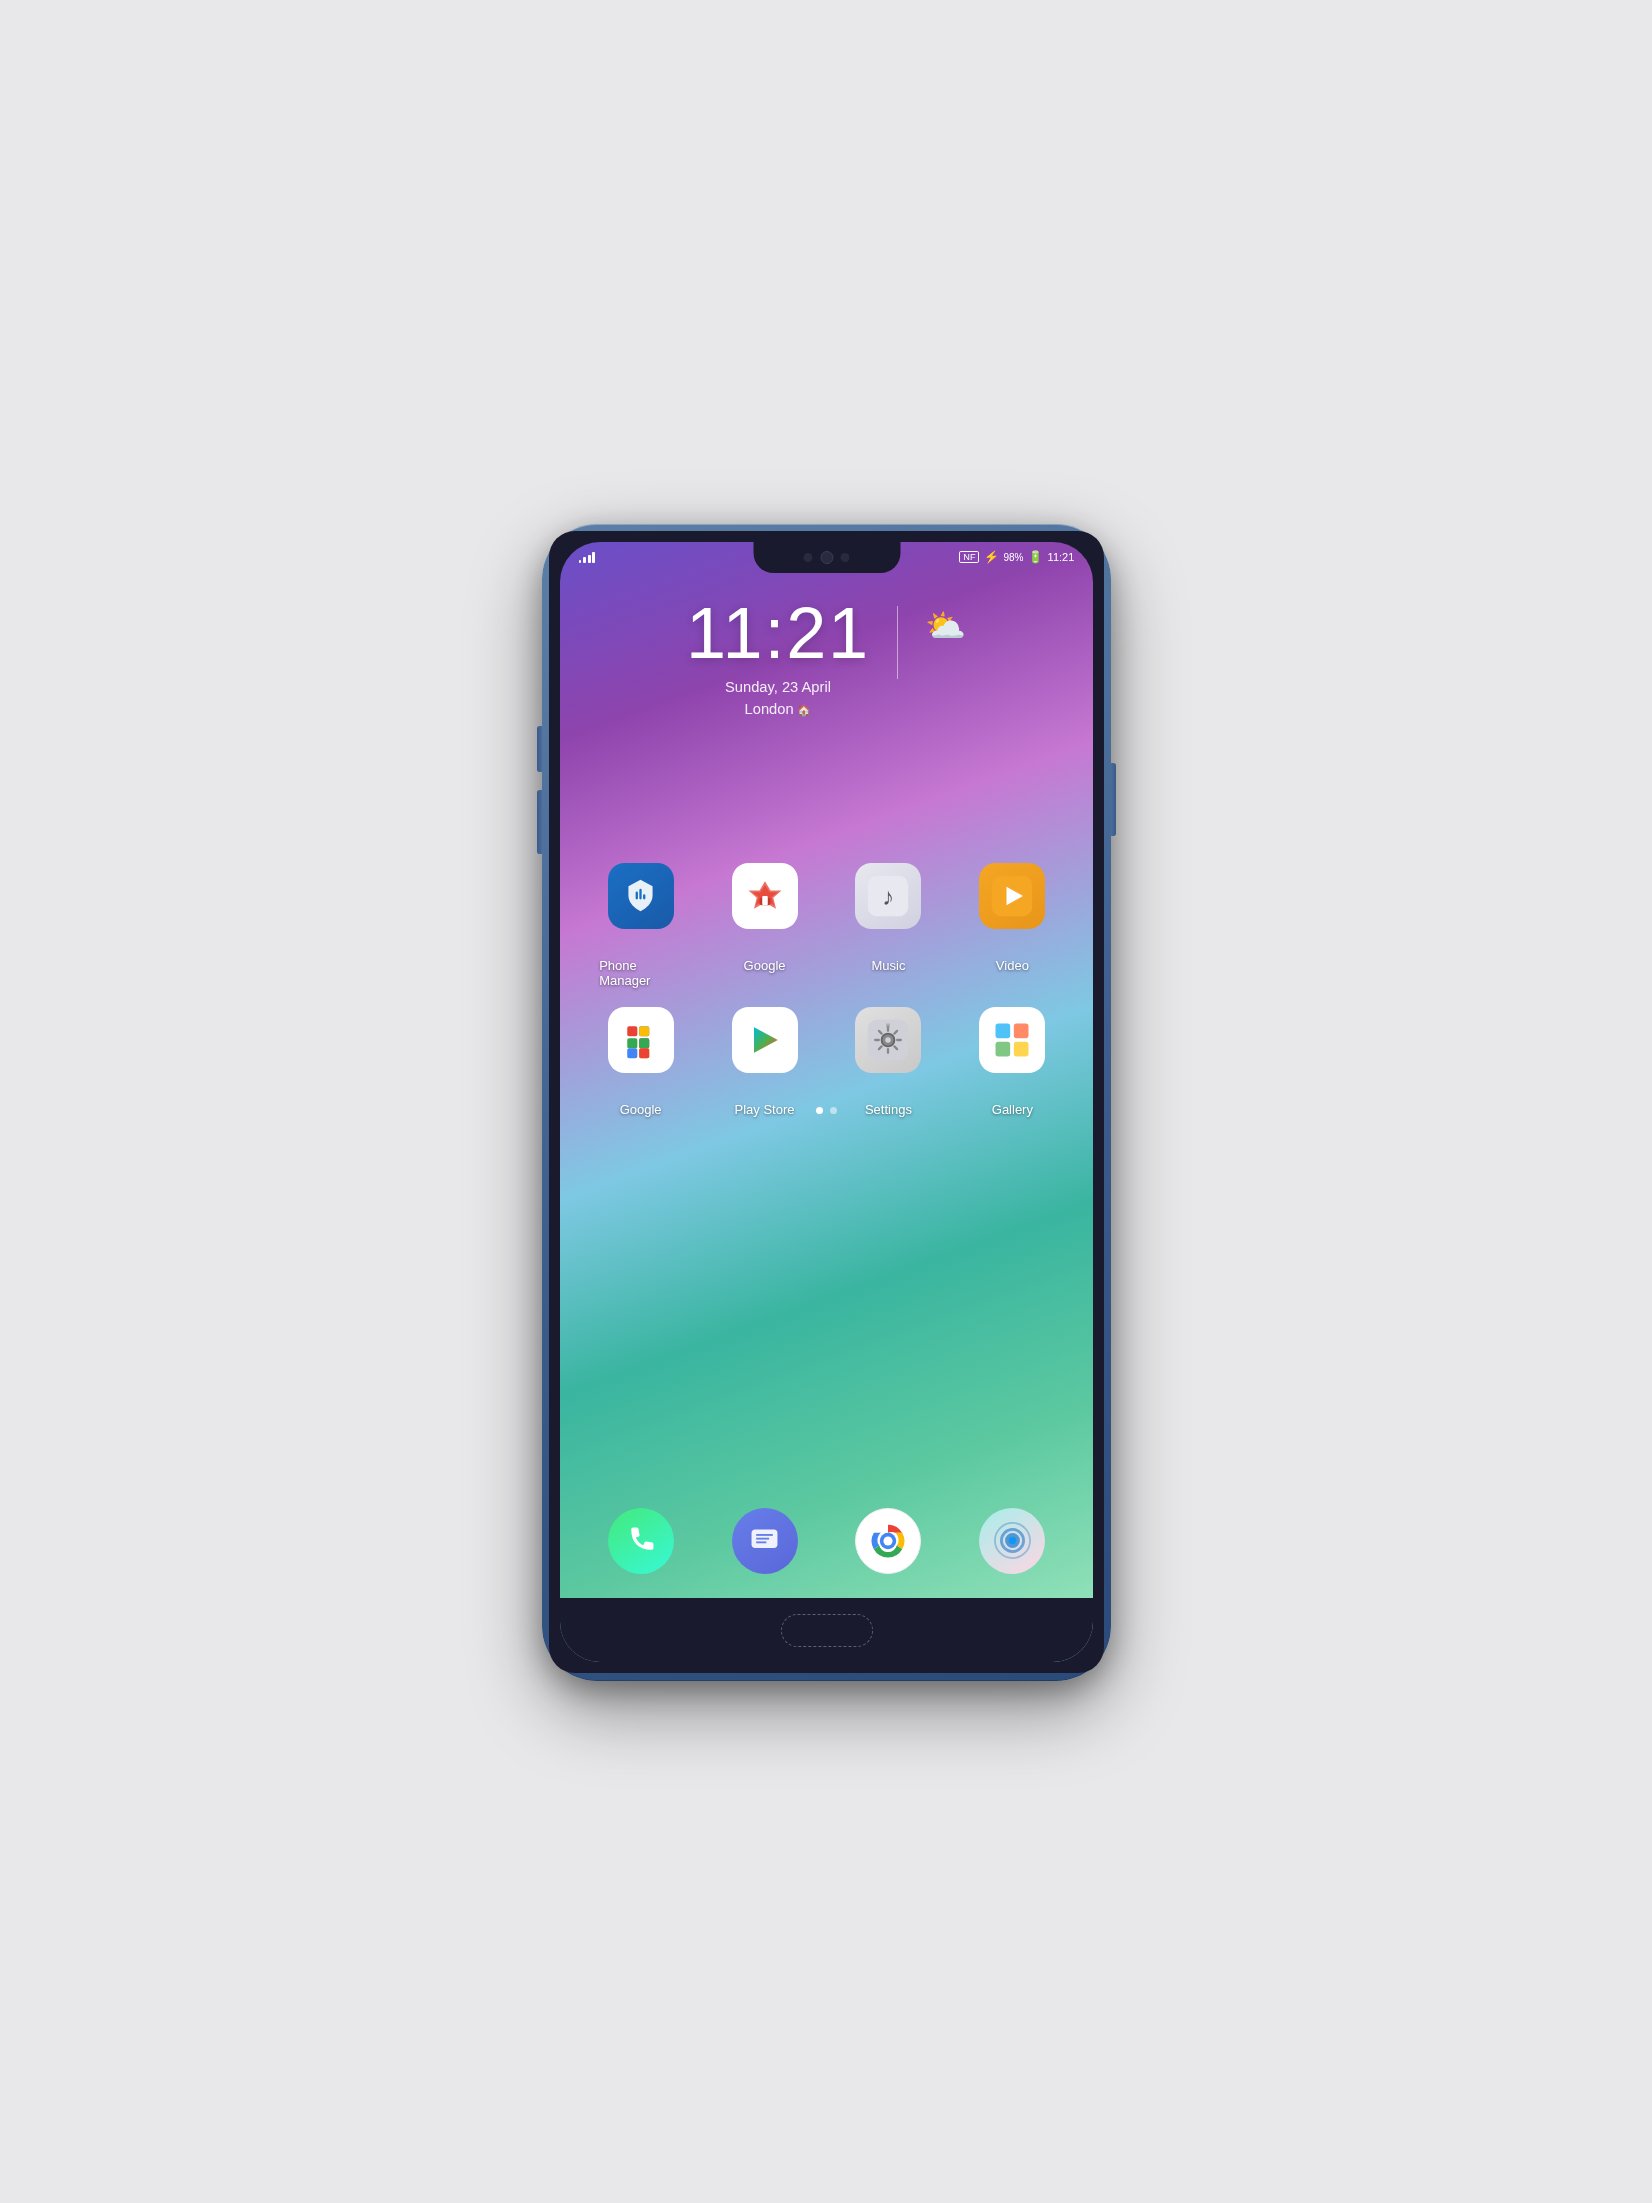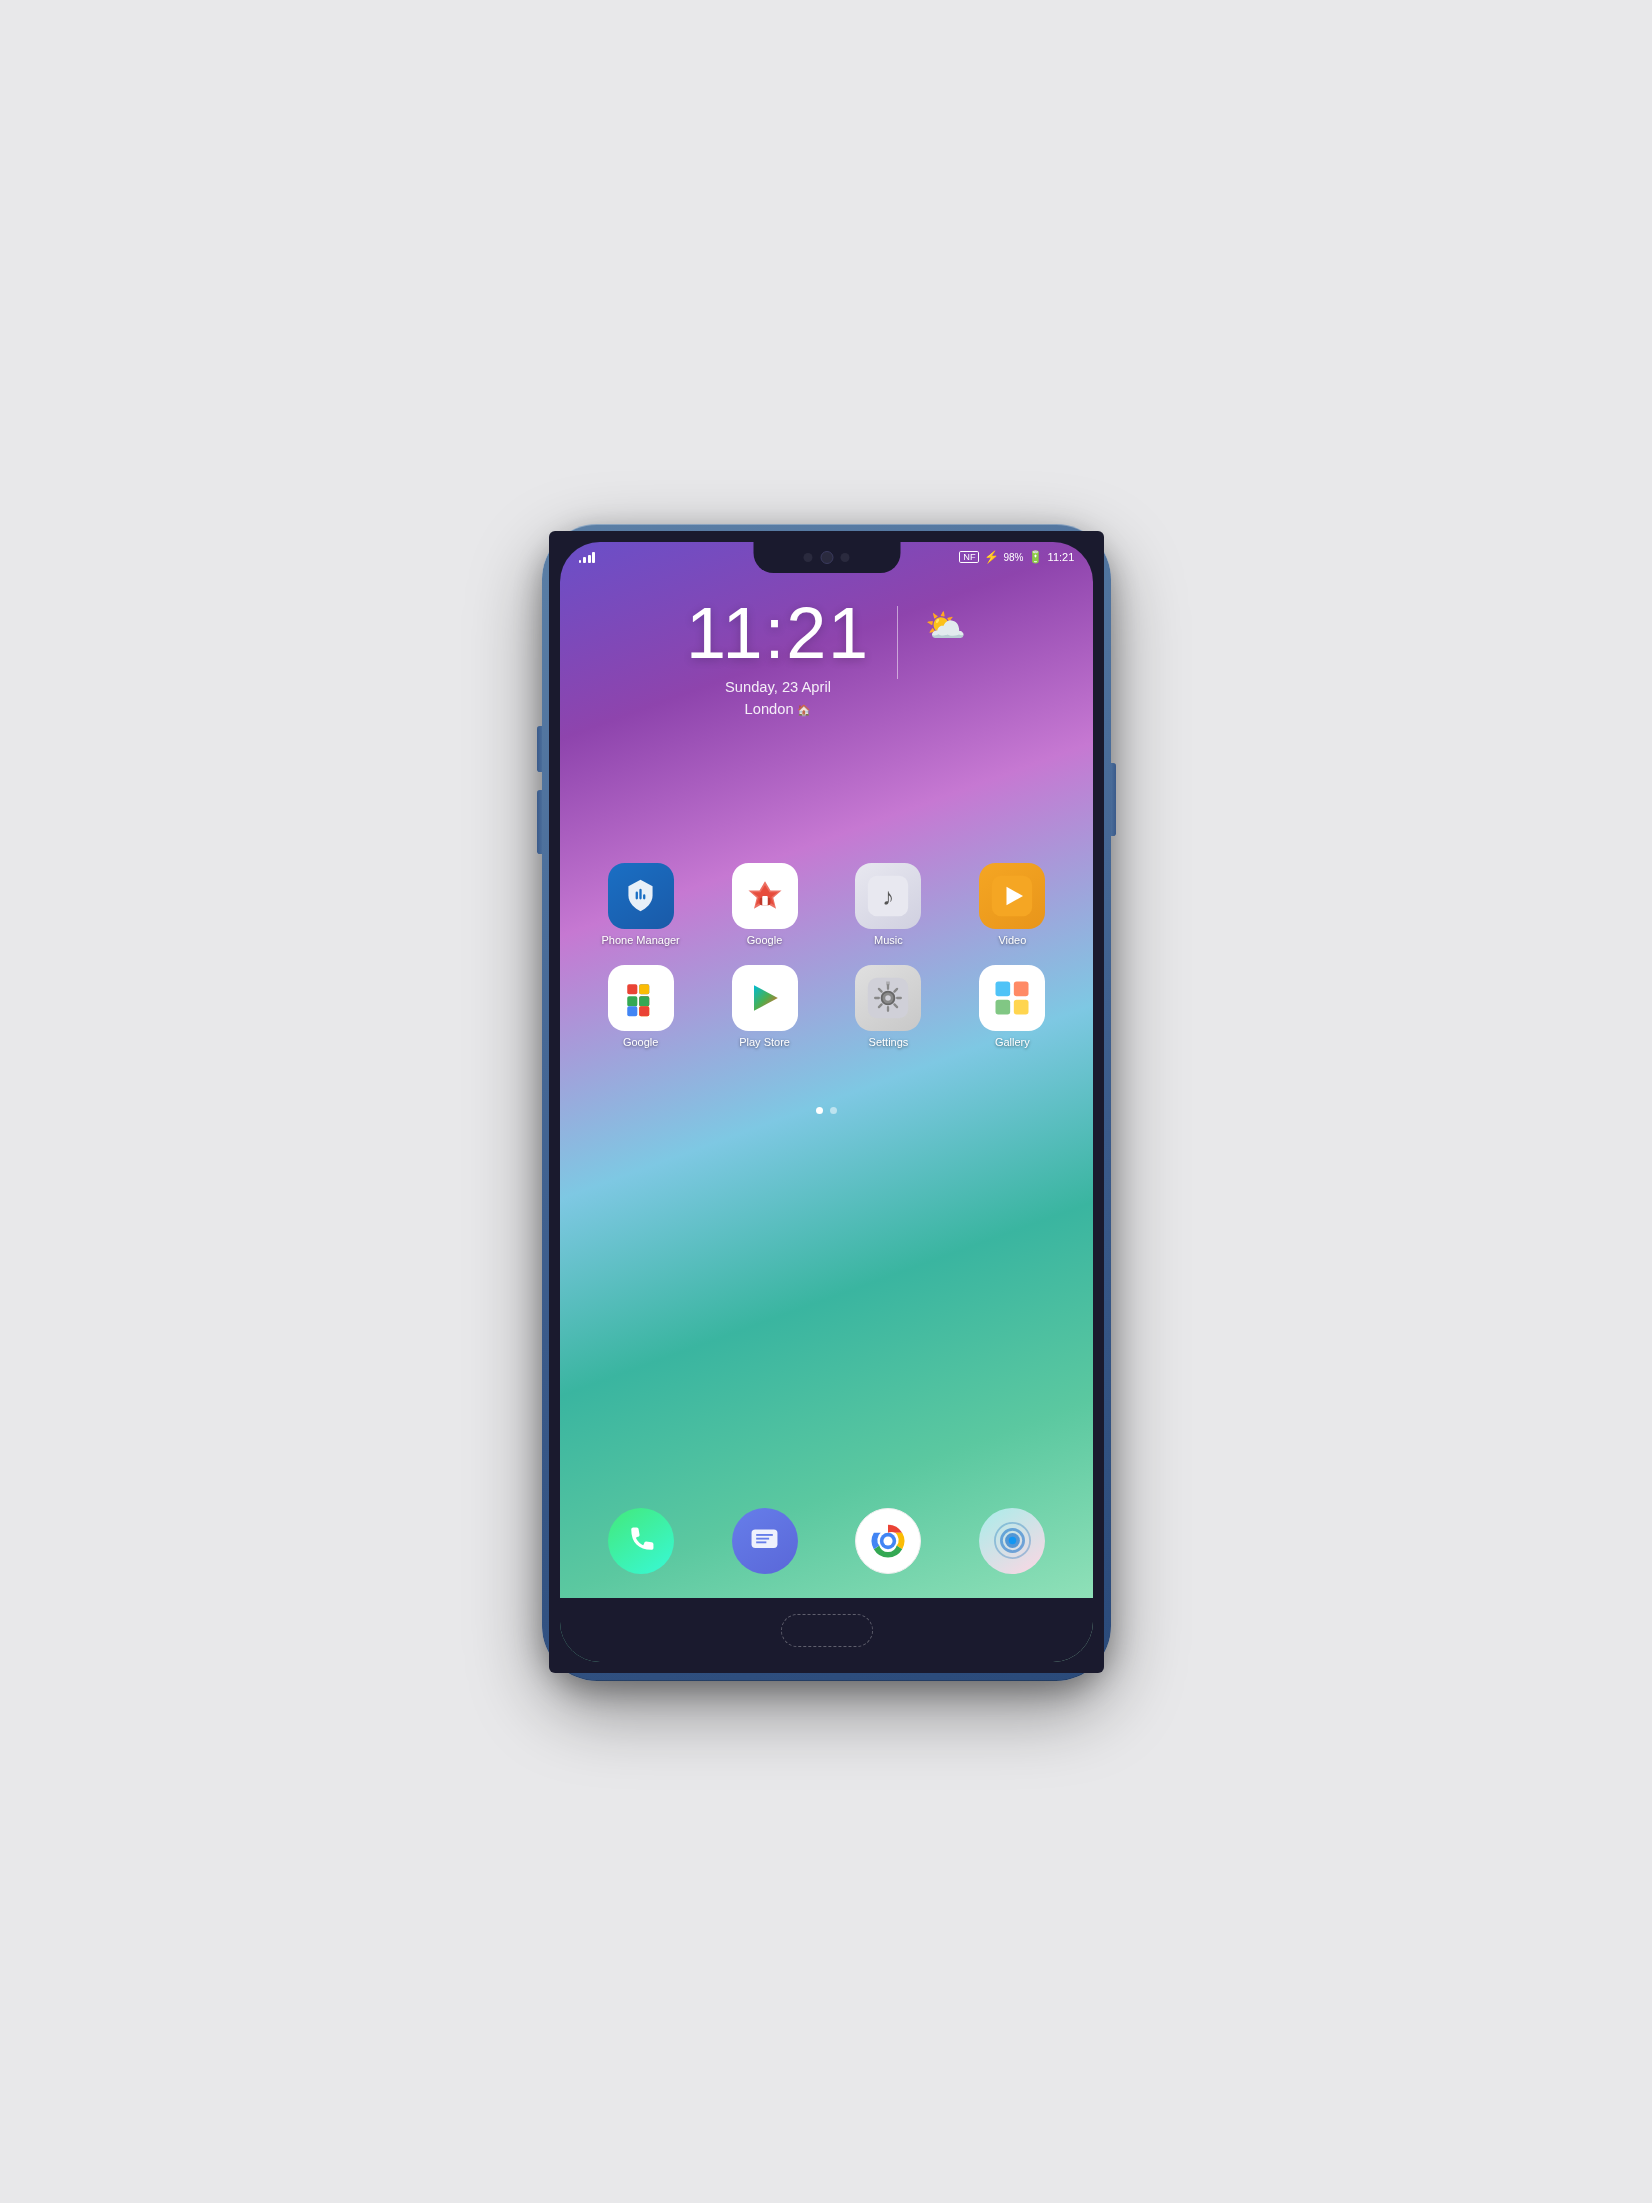--- a/index.html
+++ b/index.html
@@ -53,21 +53,21 @@
       width: 4.6px;
       height: 73px;
       background: linear-gradient(270deg, #3a5a8a, #4a6d9a);
       border-radius: 0 2.8px 2.8px 0;
     }
 
     .phone-inner {
       width: 100%;
       height: 100%;
       background: #1a1a2e;
-      border-radius: 6px;
+      border-radius: 26px;
       overflow: hidden;
       position: relative;
     }
 
     
     .screen {
       position: absolute;
       top: 11px;
       left: 11px;
       right: 11px;
@@ -244,24 +244,24 @@
       border-radius: 16.5px;
       display: flex;
       align-items: center;
       justify-content: center;
       margin-bottom: 5.5px;
       font-size: 29px;
       position: relative;
       overflow: hidden;
     }
     .app-label {
-      font-size: 11px;
+      font-size: 13px;
       color: white;
-      text-align: center;
       text-shadow: 0 0.9px 2.8px rgba(0,0,0,0.5);
+      margin-top: 24px;
     }
 
     
     .icon-phone-manager {
       background: linear-gradient(145deg, #1a6fc4, #1a5aa8);
     }
     .icon-themes {
       background: white;
     }
     .icon-music {

